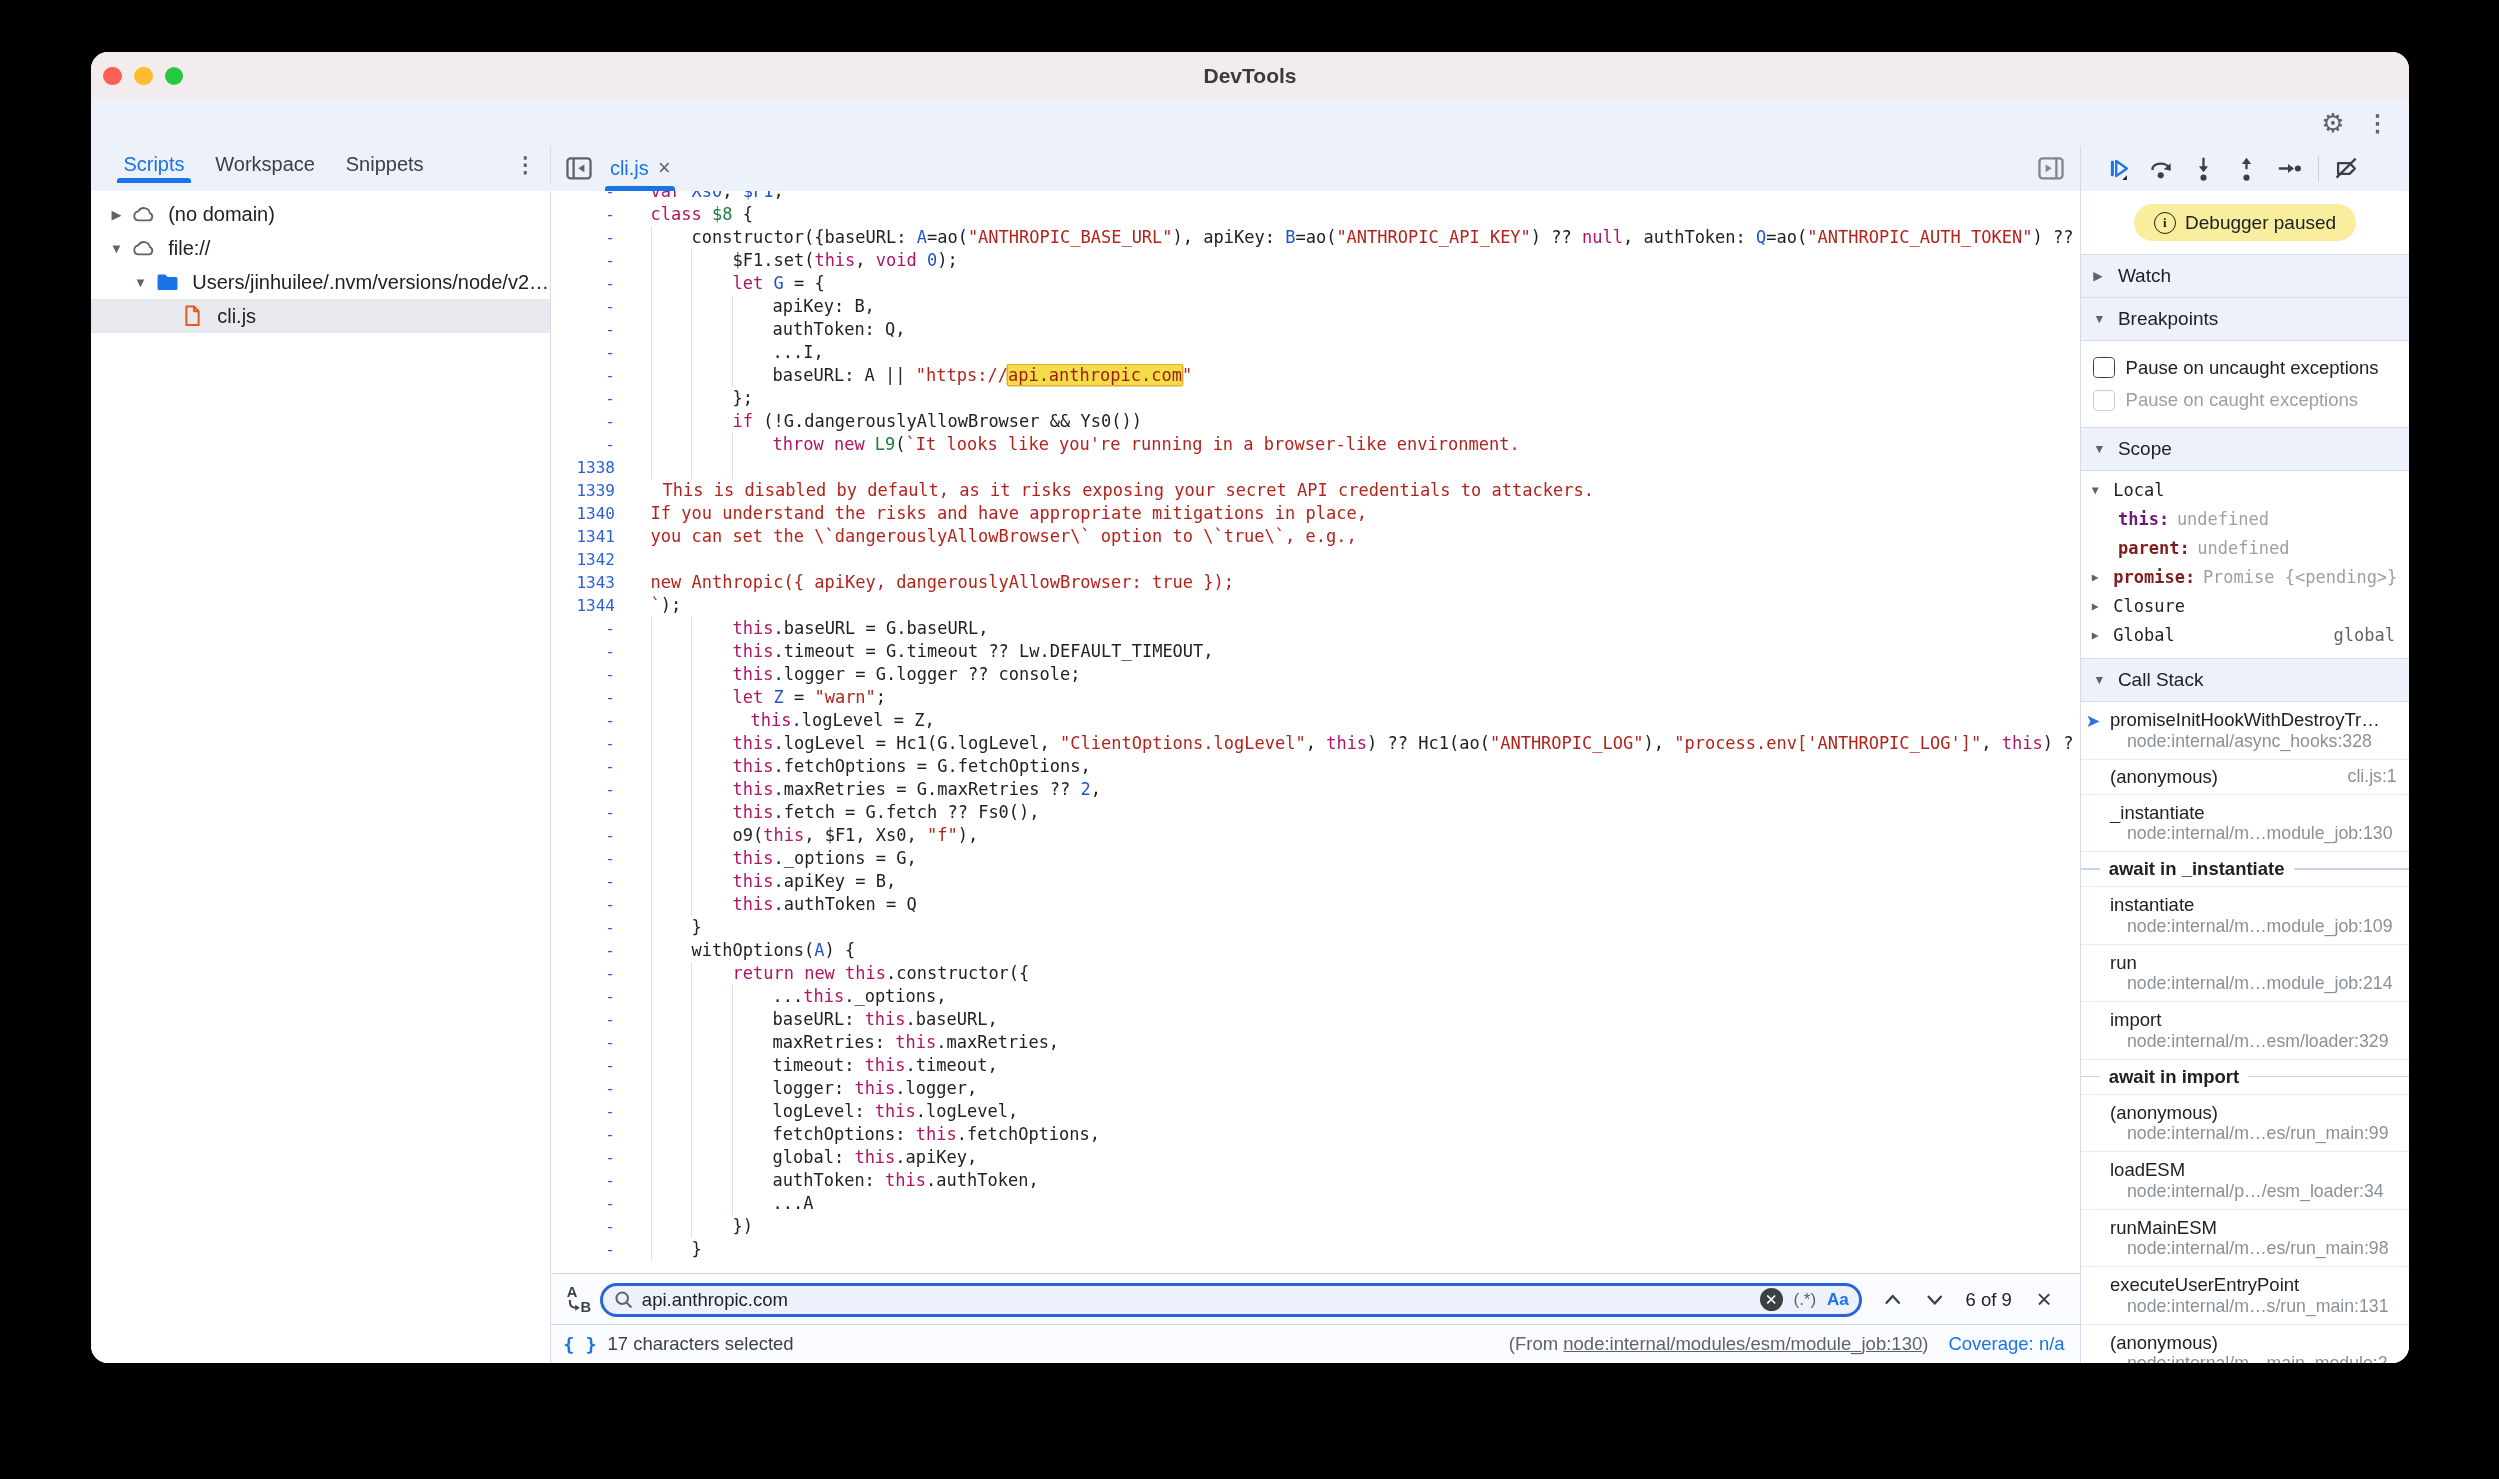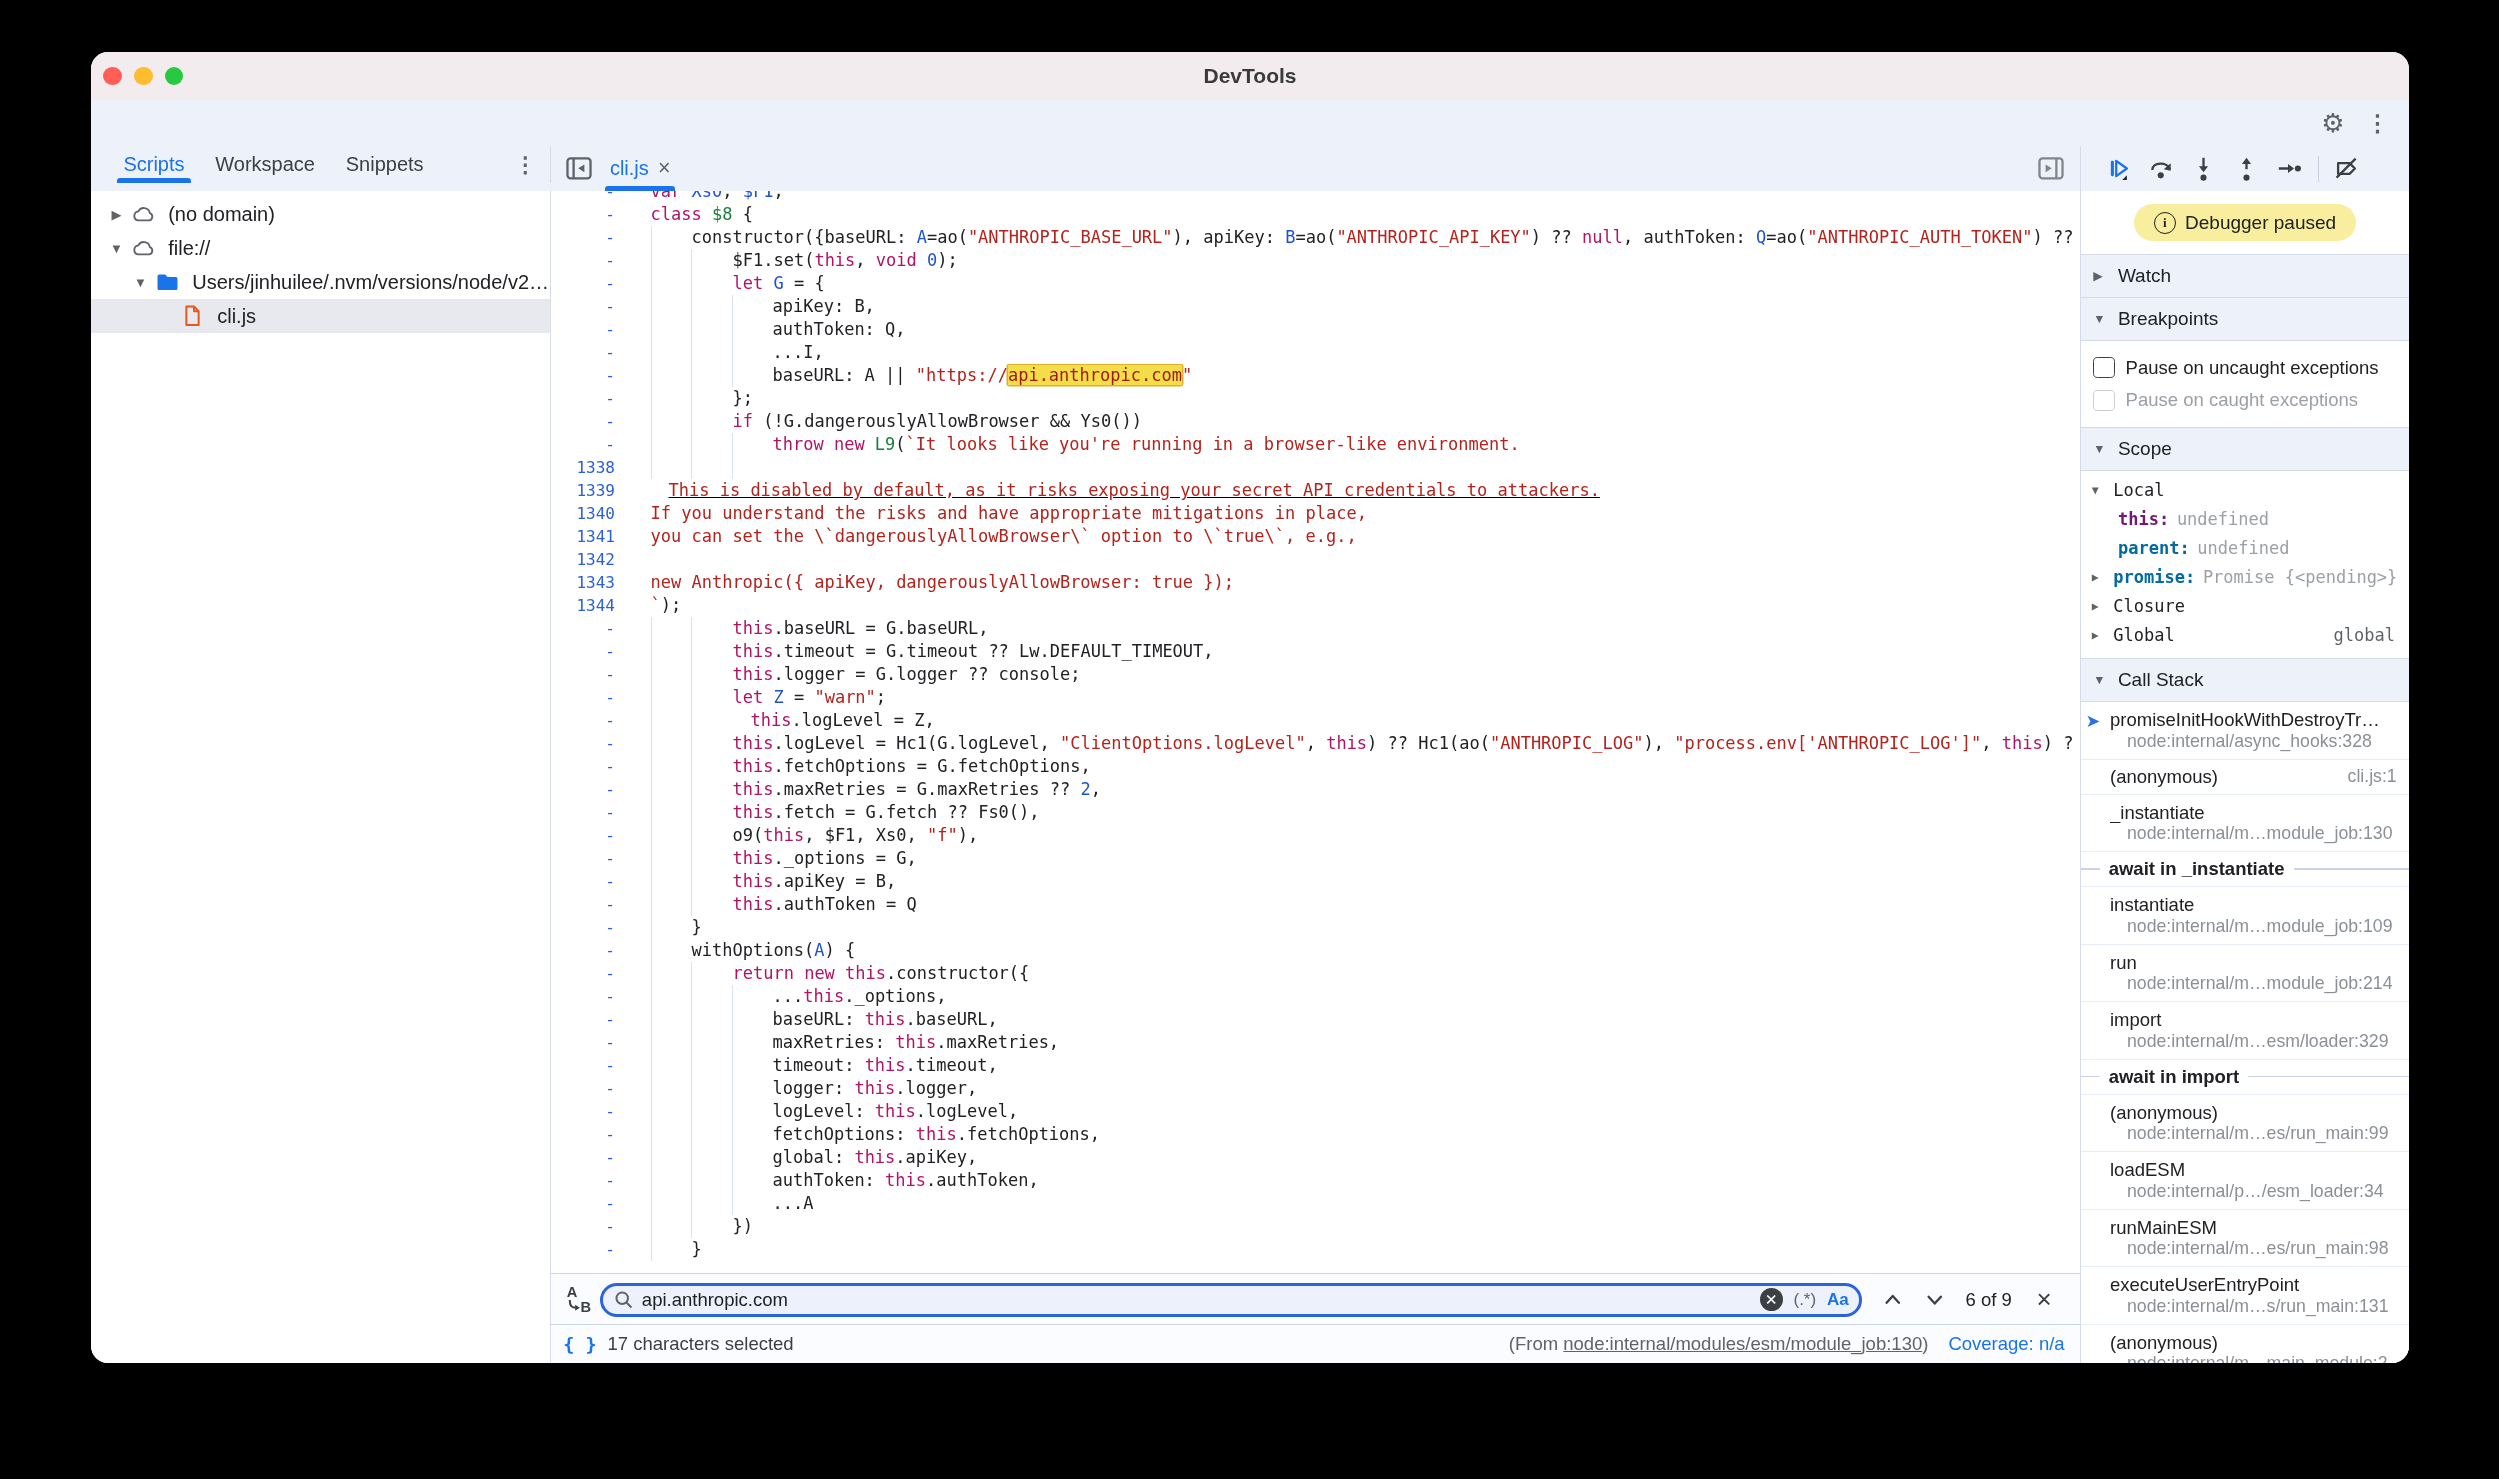--- a/index.html
+++ b/index.html
@@ -95,21 +95,21 @@
   .cbarea{height:86px;border-bottom:0.8px solid #d5dbe8;background:#fff;display:flex;flex-direction:column;justify-content:center;gap:10.8px;padding-left:12.3px;}
   .cbrow{display:flex;align-items:center;gap:10.8px;font-size:18.5px;color:#202124;}
   .cbox{width:21.5px;height:21.5px;border:1.9px solid #3c4043;border-radius:4.6px;box-sizing:border-box;flex:none;}
   .cbrow.disabled{color:#9aa0a6;}
   .cbrow.disabled .cbox{border-color:#c9cdd4;}
   .scopearea{height:188px;border-bottom:0.8px solid #d5dbe8;background:#fff;padding-top:4.6px;box-sizing:border-box;overflow:hidden;}
   .srow{display:flex;align-items:center;height:29px;font-family:"DejaVu Sans Mono",monospace;font-size:17px;padding-left:10.8px;white-space:nowrap;overflow:hidden;}
   .srow .schev{width:21.5px;flex:none;color:#5f6368;font-size:11.5px;}
   .srow .sname{font-weight:700;}
   .sn-gray{color:#701a75;}
-  .sn-accent{color:#0369a1;}
+  .sn-accent{color:#7f1d1d;}
   .sval{color:#9aa0a6;margin-left:7.7px;}
   .sglobal{margin-left:auto;padding-right:14px;color:#5f6368;}
   .srow.nested{padding-left:37px;}
   .sgroup{color:#202124;}
   .cstack{background:#fff;overflow:hidden;}
   .frame{position:relative;padding:7px 0 7px 29px;border-bottom:0.8px solid #e6ecf8;}
   .frame .nm{font-size:18.5px;color:#202124;line-height:21.5px;white-space:nowrap;overflow:hidden;}
   .frame .lc{font-size:17.7px;color:#8a9097;line-height:21px;padding-left:17px;white-space:nowrap;overflow:hidden;}
   .frame.inline{display:flex;align-items:center;height:35px;box-sizing:border-box;padding-top:0;padding-bottom:0;}
   .frame.inline .lc{margin-left:auto;padding-right:12.3px;padding-left:0;}
@@ -310,21 +310,21 @@
             <div class="cl">
               <div class="gut">-</div>
               <div class="ct"><div class="gd" style="left: 21.5px;"></div><div class="gd" style="left: 62px;"></div><div class="gd" style="left: 103px;"></div><span style="margin-left: 122px;"><span class="tk-k">throw new </span><span class="tk-t">L9</span><span class="tk-p">(</span><span class="tk-s">`It looks like you're running in a browser-like environment.</span></span></div>
             </div>
             <div class="cl">
               <div class="gut">1338</div>
               <div class="ct"><div class="gd" style="left: 21.5px;"></div><div class="gd" style="left: 62px;"></div><div class="gd" style="left: 103px;"></div><span style="margin-left: 122px;"></span></div>
             </div>
             <div class="cl">
               <div class="gut">1339</div>
-              <div class="ct"><span style="margin-left: 18px; text-decoration: underline;"><span class="tk-s">This is disabled by default, as it risks exposing your secret API credentials to attackers.</span></span></div>
+              <div class="ct"><span style="margin-left: 12px;"><span class="tk-s">This is disabled by default, as it risks exposing your secret API credentials to attackers.</span></span></div>
             </div>
             <div class="cl">
               <div class="gut">1340</div>
               <div class="ct"><span style="margin-left: 0px;"><span class="tk-s">If you understand the risks and have appropriate mitigations in place,</span></span></div>
             </div>
             <div class="cl">
               <div class="gut">1341</div>
               <div class="ct"><span style="margin-left: 0px;"><span class="tk-s">you can set the \`dangerouslyAllowBrowser\` option to \`true\`, e.g.,</span></span></div>
             </div>
             <div class="cl">

